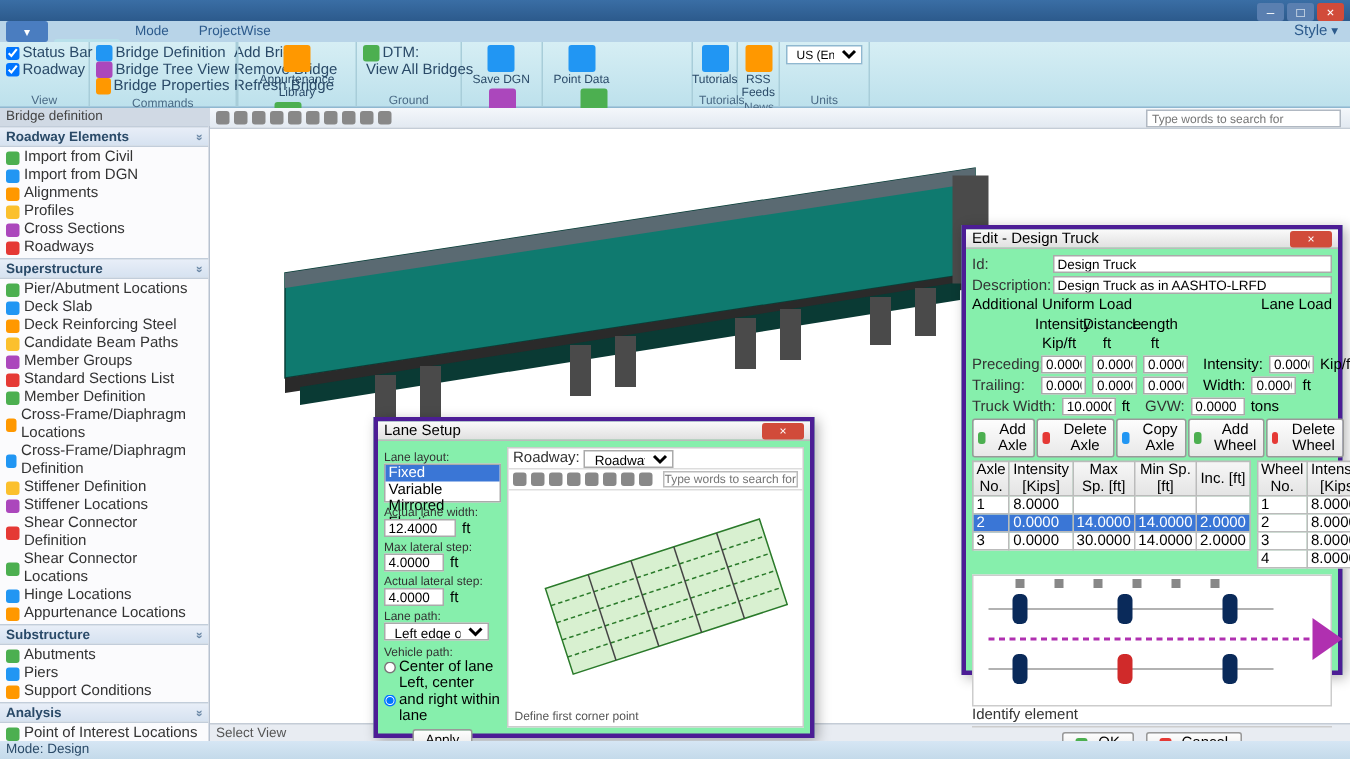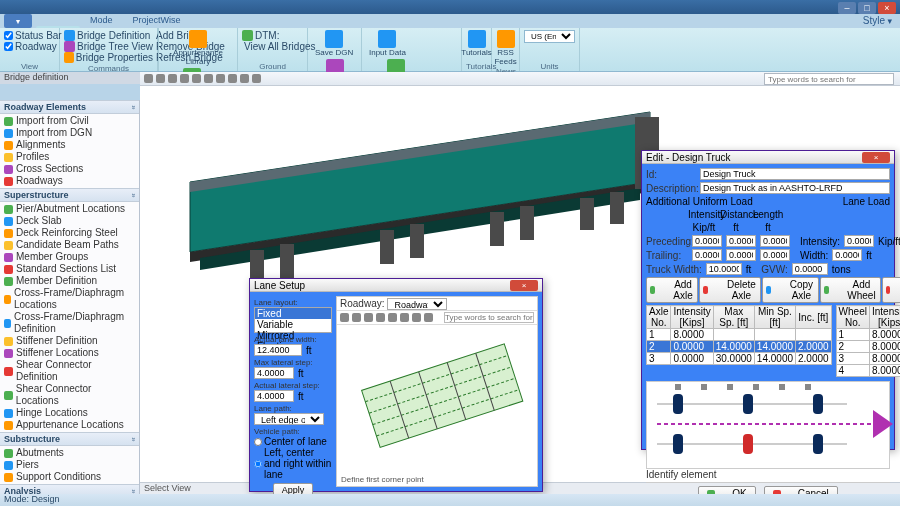--- a/index.html
+++ b/index.html
@@ -26,46 +26,46 @@
 .ribbon-col { display:flex; flex-direction:column; gap:0px; }
 .ribbon-big { display:flex; flex-direction:column; align-items:center; gap:0; padding:0 3px; }
 .ribbon-big .icn { width:18px; height:18px; }
 .ribbon-big span { font-size:8px; color:#2a4a68; text-align:center; line-height:9px; }
 .icn { width:11px; height:11px; display:inline-block; background:#6a9dd0; border-radius:2px; }
 .icn.g{background:#4caf50;} .icn.r{background:#e53935;} .icn.o{background:#ff9800;} .icn.y{background:#fbc02d;} .icn.b{background:#2196f3;} .icn.p{background:#ab47bc;}
 .units-sel{ border:1px solid #8fb8d0; font-size:8px; padding:0 2px; background:#fff; }
 
 
 .sidebar-title { position:absolute; left:0; top:72px; width:140px; height:12px; background:#d0d9e4; font-size:9px; padding-left:4px; color:#444; }
-.sidebar { position:absolute; left:0; top:100px; width:140px; bottom:12px; background:#fbfbfd; border-right:1px solid #b8c2d0; overflow:hidden; }
+.sidebar { position:absolute; left:0; top:84px; width:140px; bottom:12px; background:#fbfbfd; border-right:1px solid #b8c2d0; overflow:hidden; }
 .panel-head { background:linear-gradient(#e8eef8,#d6e2f0); padding:1px 4px; font-size:9px; font-weight:bold; color:#2a4a68; border-top:1px solid #c2cdda; border-bottom:1px solid #c2cdda; display:flex; justify-content:space-between; align-items:center; }
 .panel-head::after { content:"»"; font-size:8px; color:#6a87a5; transform:rotate(90deg); }
 .tree { padding:1px 0; }
 .tree-item { display:flex; align-items:center; gap:3px; padding:0 4px; font-size:9px; color:#333; line-height:12px; cursor:pointer; }
 .tree-item .icn { width:9px; height:9px; }
 
 
 .viewport { position:absolute; left:140px; top:72px; right:0; bottom:12px; background:#fff; }
 .vp-toolbar { height:14px; background:linear-gradient(#f4f7fb,#e2e9f1); border-bottom:1px solid #c4ccd6; display:flex; align-items:center; padding:0 4px; gap:3px; }
 .vp-toolbar .icn{width:9px;height:9px;background:#888;}
 .vp-search { position:absolute; right:6px; top:1px; width:130px; height:12px; border:1px solid #b0b8c2; font-size:8px; padding:0 3px; background:#fff; }
 .select-view { position:absolute; left:0; bottom:0; height:12px; width:100%; background:#e8ecf2; font-size:9px; padding-left:4px; color:#555; border-top:1px solid #c4ccd6; }
 
 
 .bridge-svg { position:absolute; left:10px; top:20px; }
 
 
-.dlg { position:absolute; background:#3b82f6; border:1px solid #4c1d95; box-shadow:2px 2px 8px rgba(0,0,0,.3); }
+.dlg { position:absolute; background:#86efac; border:3px solid #4c1d95; box-shadow:2px 2px 8px rgba(0,0,0,.3); }
 .dlg-title { height:13px; background:linear-gradient(#fafafa,#e0e0e0); display:flex; align-items:center; padding:0 4px; font-size:9px; border-bottom:1px solid #bbb; justify-content:space-between; }
 .dlg-x { width:28px; height:11px; background:#d14b3a; color:#fff; display:flex;align-items:center;justify-content:center; border-radius:2px; font-size:8px; }
 .dlg-body { padding:4px; font-size:9px; }
 .row { display:flex; align-items:center; gap:4px; margin-bottom:2px; }
 .lbl { color:#333; }
 .inp { border:1px solid #aaa; background:#fff; padding:0 2px; font-size:9px; height:12px; }
-.btn { border:1px solid #999; background:linear-gradient(#fdfdfd,#e8e8e8); padding:1px 8px; font-size:9px; border-radius:2px; display:inline-flex; align-items:center; gap:17px; }
+.btn { border:1px solid #999; background:linear-gradient(#fdfdfd,#e8e8e8); padding:1px 8px; font-size:9px; border-radius:2px; display:inline-flex; align-items:center; gap:7px; }
 .btn .icn{width:8px;height:8px;}
 
 
 #lane-dlg { left:249px; top:278px; width:294px; height:214px; }
 .lane-left { width:78px; float:left; }
 .lane-right { position:absolute; left:86px; top:17px; right:4px; bottom:4px; border:1px solid #ccc; background:#fff; }
 .lane-tool { height:14px; border-bottom:1px solid #ddd; display:flex; align-items:center; gap:3px; padding:0 3px; }
 .lane-tool .icn{width:9px;height:9px;background:#888;}
 .lane-search{ width:90px; height:11px; border:1px solid #bbb; font-size:8px; margin-left:auto; }
 .lane-list { border:1px solid #aaa; background:#fff; height:26px; font-size:8px; }
@@ -197,21 +197,21 @@
           <span>Generate
 Drawings</span>
         </div>
     </div>
     <div class="ribbon-group-label">Export</div>
   </div>
   <div class="ribbon-group" style="width:100px">
     <div class="ribbon-items">
       <div class="ribbon-big">
           <span class="icn b"></span>
-          <span>Input
+          <span>Point
 Data</span>
         </div>
       <div class="ribbon-big">
           <span class="icn g"></span>
           <span>Deck
 Elevation</span>
         </div>
       <div class="ribbon-big">
           <span class="icn o"></span>
           <span>Material

